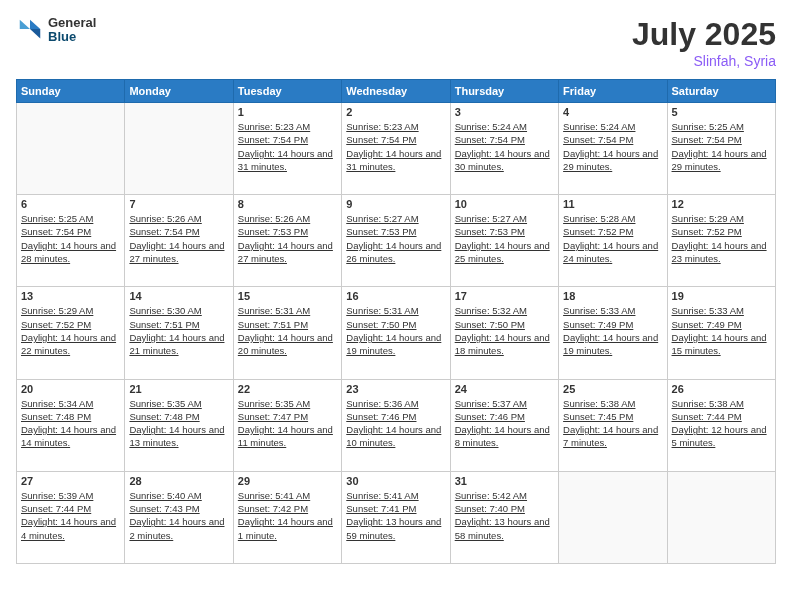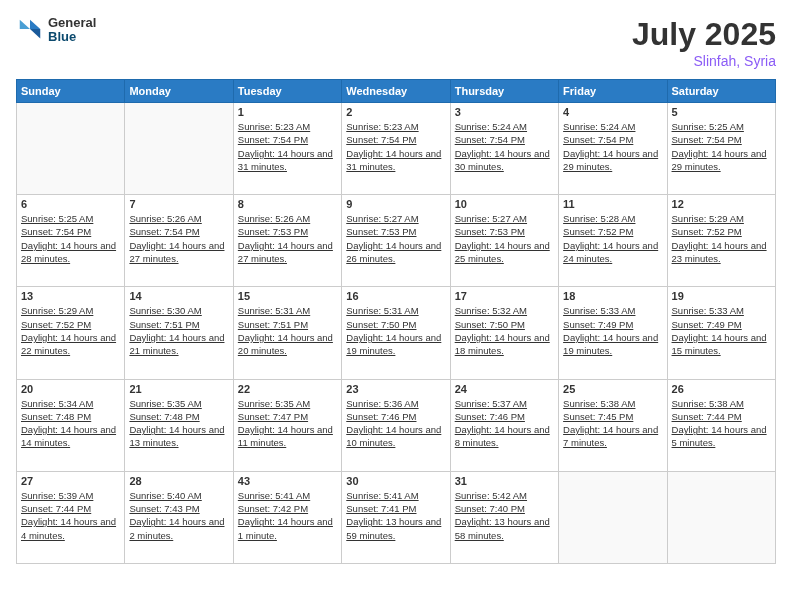--- a/index.html
+++ b/index.html
@@ -334,21 +334,21 @@
           <span>Sunrise: 5:38 AM</span><br>
           <span>Sunset: 7:45 PM</span><br>
           <span>Daylight: 14 hours and 7 minutes.</span>
         </div>
       </td>
           <td>
         <span class="day-num">26</span>
         <div class="day-detail">
           <span>Sunrise: 5:38 AM</span><br>
           <span>Sunset: 7:44 PM</span><br>
-          <span>Daylight: 14 hours and 5 minutes.</span>
+          <span>Daylight: 12 hours and 5 minutes.</span>
         </div>
       </td>
         </tr>
         <tr>
           <td>
         <span class="day-num">27</span>
         <div class="day-detail">
           <span>Sunrise: 5:39 AM</span><br>
           <span>Sunset: 7:44 PM</span><br>
           <span>Daylight: 14 hours and 4 minutes.</span>
@@ -356,21 +356,21 @@
       </td>
           <td>
         <span class="day-num">28</span>
         <div class="day-detail">
           <span>Sunrise: 5:40 AM</span><br>
           <span>Sunset: 7:43 PM</span><br>
           <span>Daylight: 14 hours and 2 minutes.</span>
         </div>
       </td>
           <td>
-        <span class="day-num">43</span>
+        <span class="day-num">29</span>
         <div class="day-detail">
           <span>Sunrise: 5:41 AM</span><br>
           <span>Sunset: 7:42 PM</span><br>
           <span>Daylight: 14 hours and 1 minute.</span>
         </div>
       </td>
           <td>
         <span class="day-num">30</span>
         <div class="day-detail">
           <span>Sunrise: 5:41 AM</span><br>

